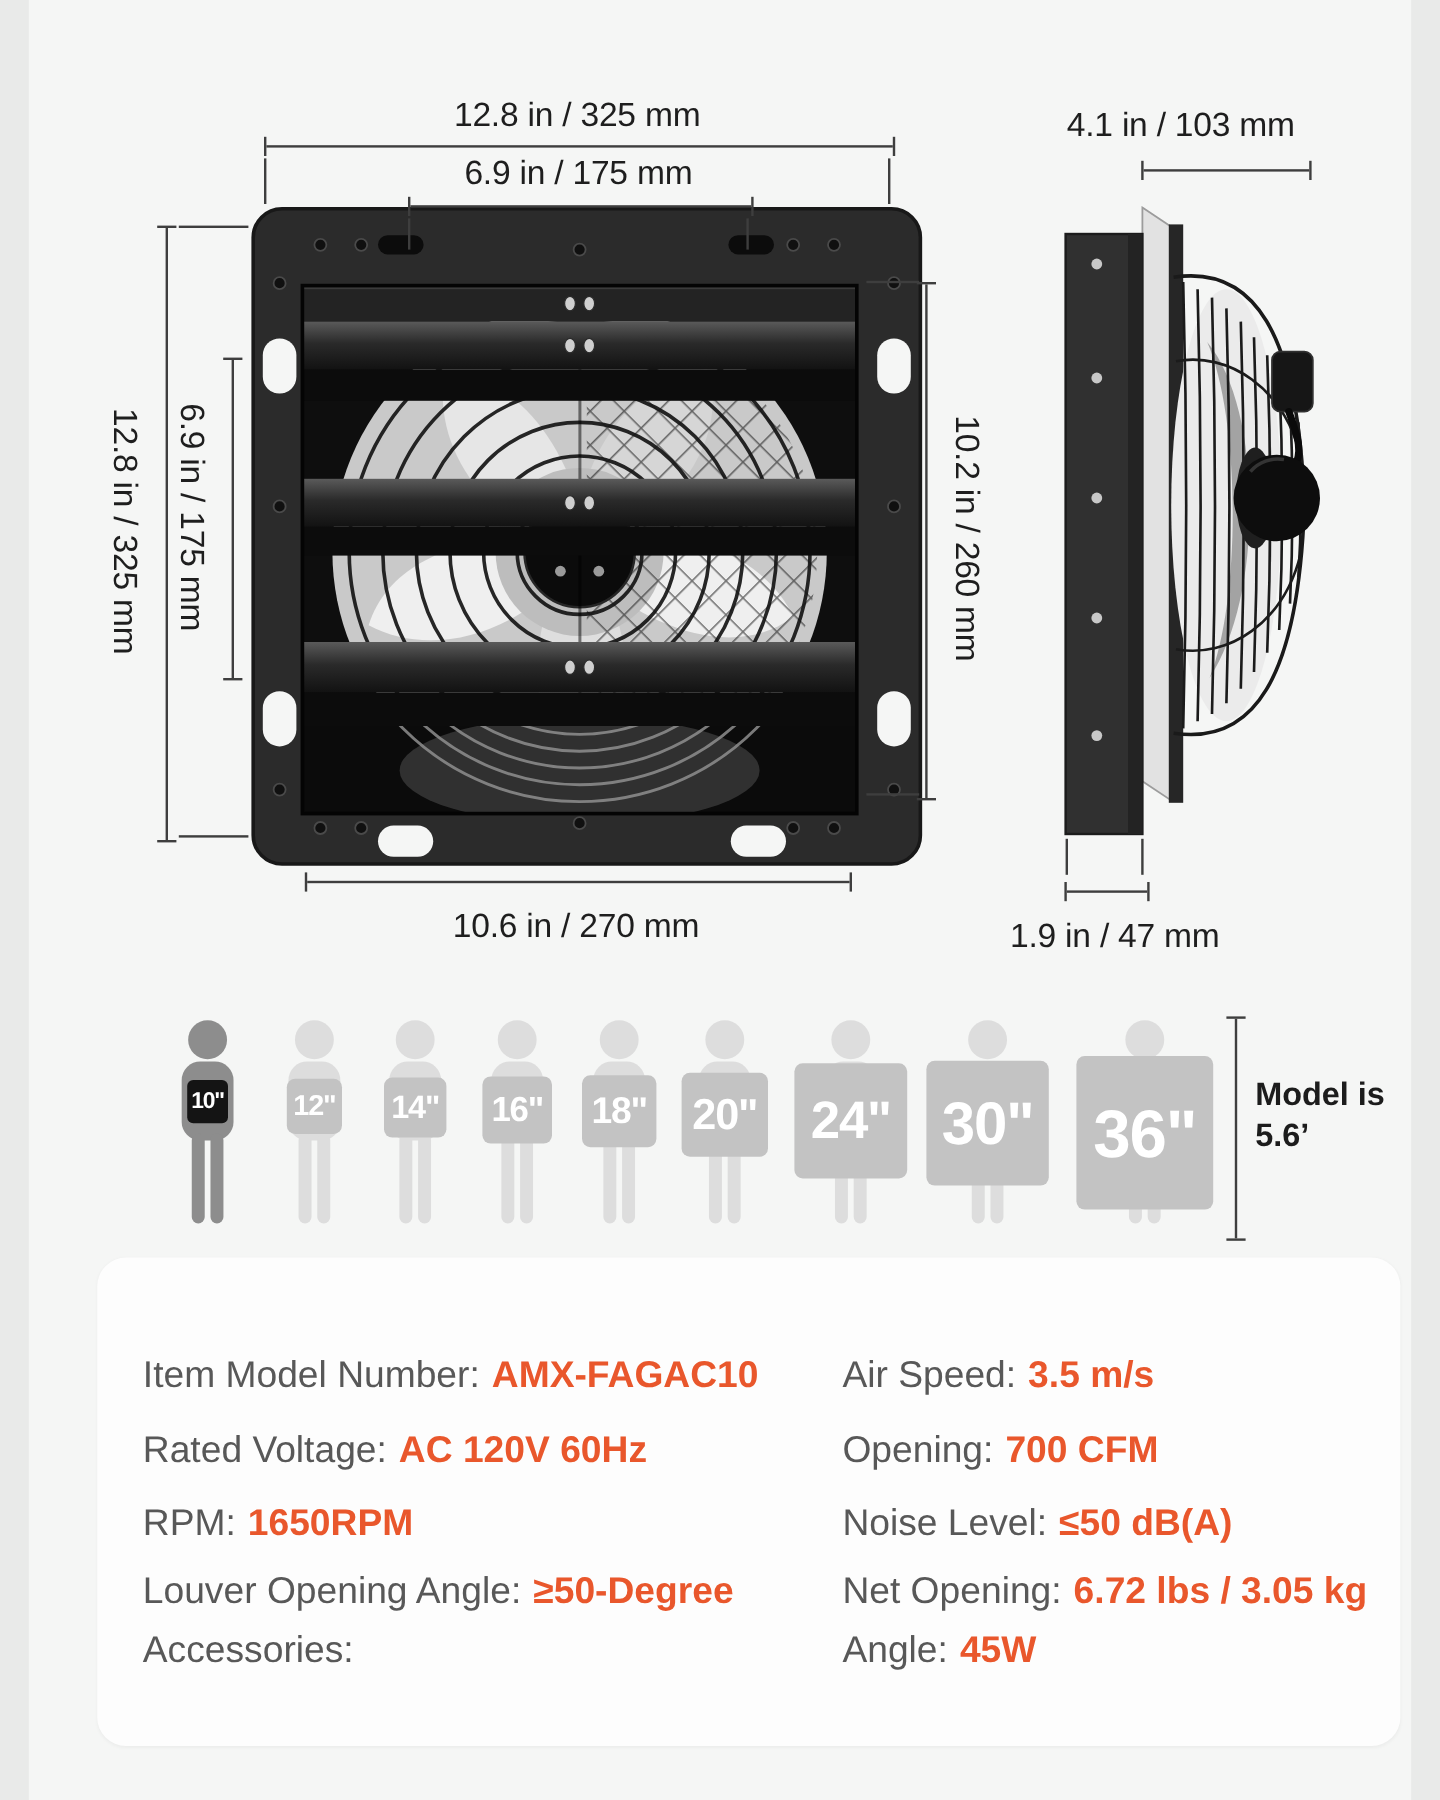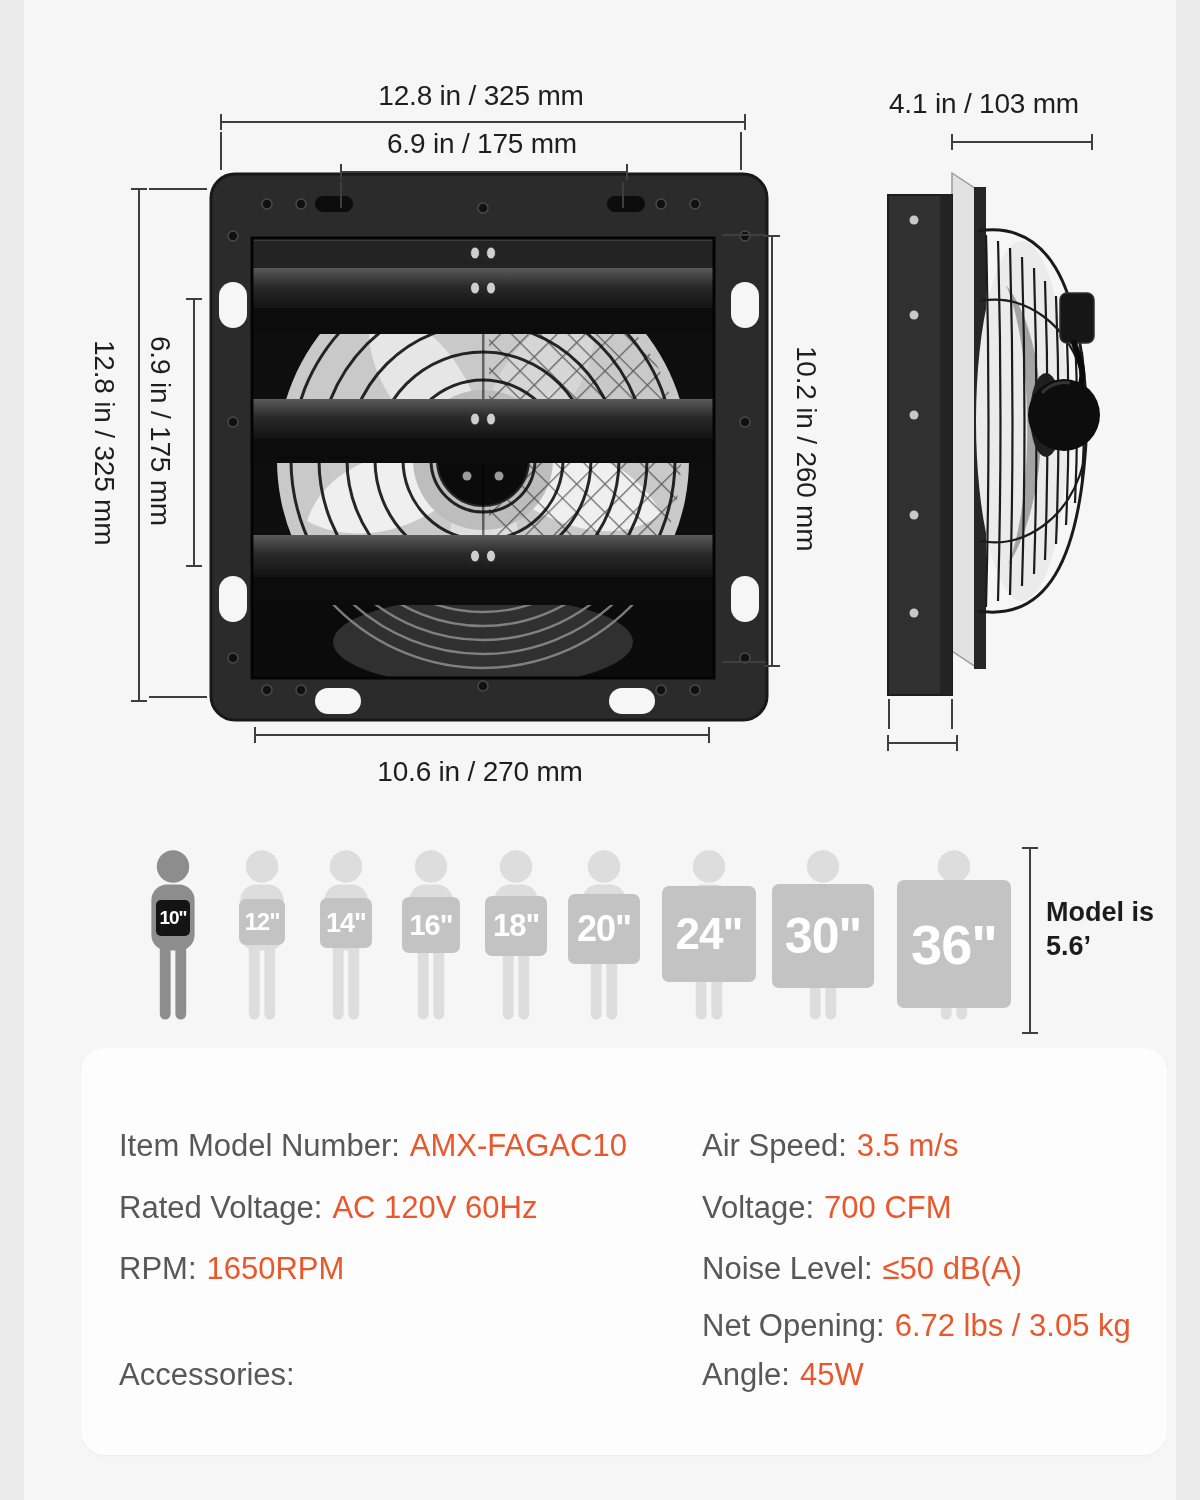--- a/index.html
+++ b/index.html
@@ -23,21 +23,21 @@
          background:#c3c3c3;border-radius:7px;}
   .panel.hl{background:#141414;border-radius:5px;}
   .panel span{color:#ffffff;font-weight:bold;letter-spacing:-1px;}
   .bracket-note{position:absolute;font-size:27px;font-weight:bold;color:#1c1c1c;line-height:1.25;}
 
   
   .card{position:absolute;left:57px;top:1048px;width:1086px;height:407px;background:#fdfdfd;border-radius:24px;
         box-shadow:0 1px 3px rgba(0,0,0,0.04);}
   .srow{position:absolute;font-size:31px;white-space:nowrap;}
   .srow .lbl{color:#585858;}
-  .srow .val{color:#e9572c;font-weight:normal;margin-left:10px;}
+  .srow .val{color:#e9572c;font-weight:bold;margin-left:10px;}
   .acc-item{color:#e9572c;font-weight:bold;margin-right:58px;}
 </style>
 </head>
 <body>
 
 <div id="canvas">
 
   <svg width="0" height="0" style="position:absolute">
     <defs>
       <symbol id="person-sym" viewBox="0 0 100 290">
@@ -251,20 +251,21 @@
 
   <div class="hdim" style="left:230px;top:727px;width:452px"></div>
   <div class="dimlabel" style="left:230px;top:756px;width:452px">10.6 in / 270 mm</div>
 
   <div class="dimlabel" style="left:810px;top:88px;width:300px">4.1 in / 103 mm</div>
   <div class="hdim" style="left:927px;top:134px;width:138px"></div>
 
   <div class="leader" style="left:864px;top:699px;width:2px;height:30px"></div>
   <div class="leader" style="left:927px;top:699px;width:2px;height:30px"></div>
   <div class="hdim" style="left:863px;top:735px;width:67px"></div>
+  <div class="dimlabel" style="left:755px;top:764px;width:300px">1.9 in / 47 mm</div>
 
   <div>
     <div class="figure hl" style="left:119px">
       <svg width="60" height="175" viewBox="0 0 100 290">
           <use href="#person-sym"></use>
         </svg>
     </div>
     <div class="panel hl" style="left:132px;top:900px;width:34px;height:36px">
       <span style="font-size:19px">10"</span>
     </div>
@@ -352,29 +353,32 @@
 
   <div class="srow" style="left:95px;top:1128px">
     <span class="lbl">Item Model Number:</span><span class="val">AMX-FAGAC10</span>
   </div>
   <div class="srow" style="left:95px;top:1190px">
     <span class="lbl">Rated Voltage:</span><span class="val">AC 120V 60Hz</span>
   </div>
   <div class="srow" style="left:95px;top:1251px">
     <span class="lbl">RPM:</span><span class="val">1650RPM</span>
   </div>
+  <div class="srow" style="left:95px;top:1308px">
+    <span class="lbl">Louver Opening Angle:</span><span class="val">≥50-Degree</span>
+  </div>
   <div class="srow" style="left:95px;top:1357px">
     <span class="lbl">Accessories:</span>
   </div>
 
   <div class="srow" style="left:678px;top:1128px">
     <span class="lbl">Air Speed:</span><span class="val">3.5 m/s</span>
   </div>
   <div class="srow" style="left:678px;top:1190px">
-    <span class="lbl">Voltage:</span><span class="val">700 CFM</span>
+    <span class="lbl">Opening:</span><span class="val">700 CFM</span>
   </div>
   <div class="srow" style="left:678px;top:1251px">
     <span class="lbl">Noise Level:</span><span class="val">≤50 dB(A)</span>
   </div>
   <div class="srow" style="left:678px;top:1308px">
     <span class="lbl">Net Opening:</span><span class="val">6.72 lbs / 3.05 kg</span>
   </div>
   <div class="srow" style="left:678px;top:1357px">
     <span class="lbl">Angle:</span><span class="val">45W</span>
   </div>

